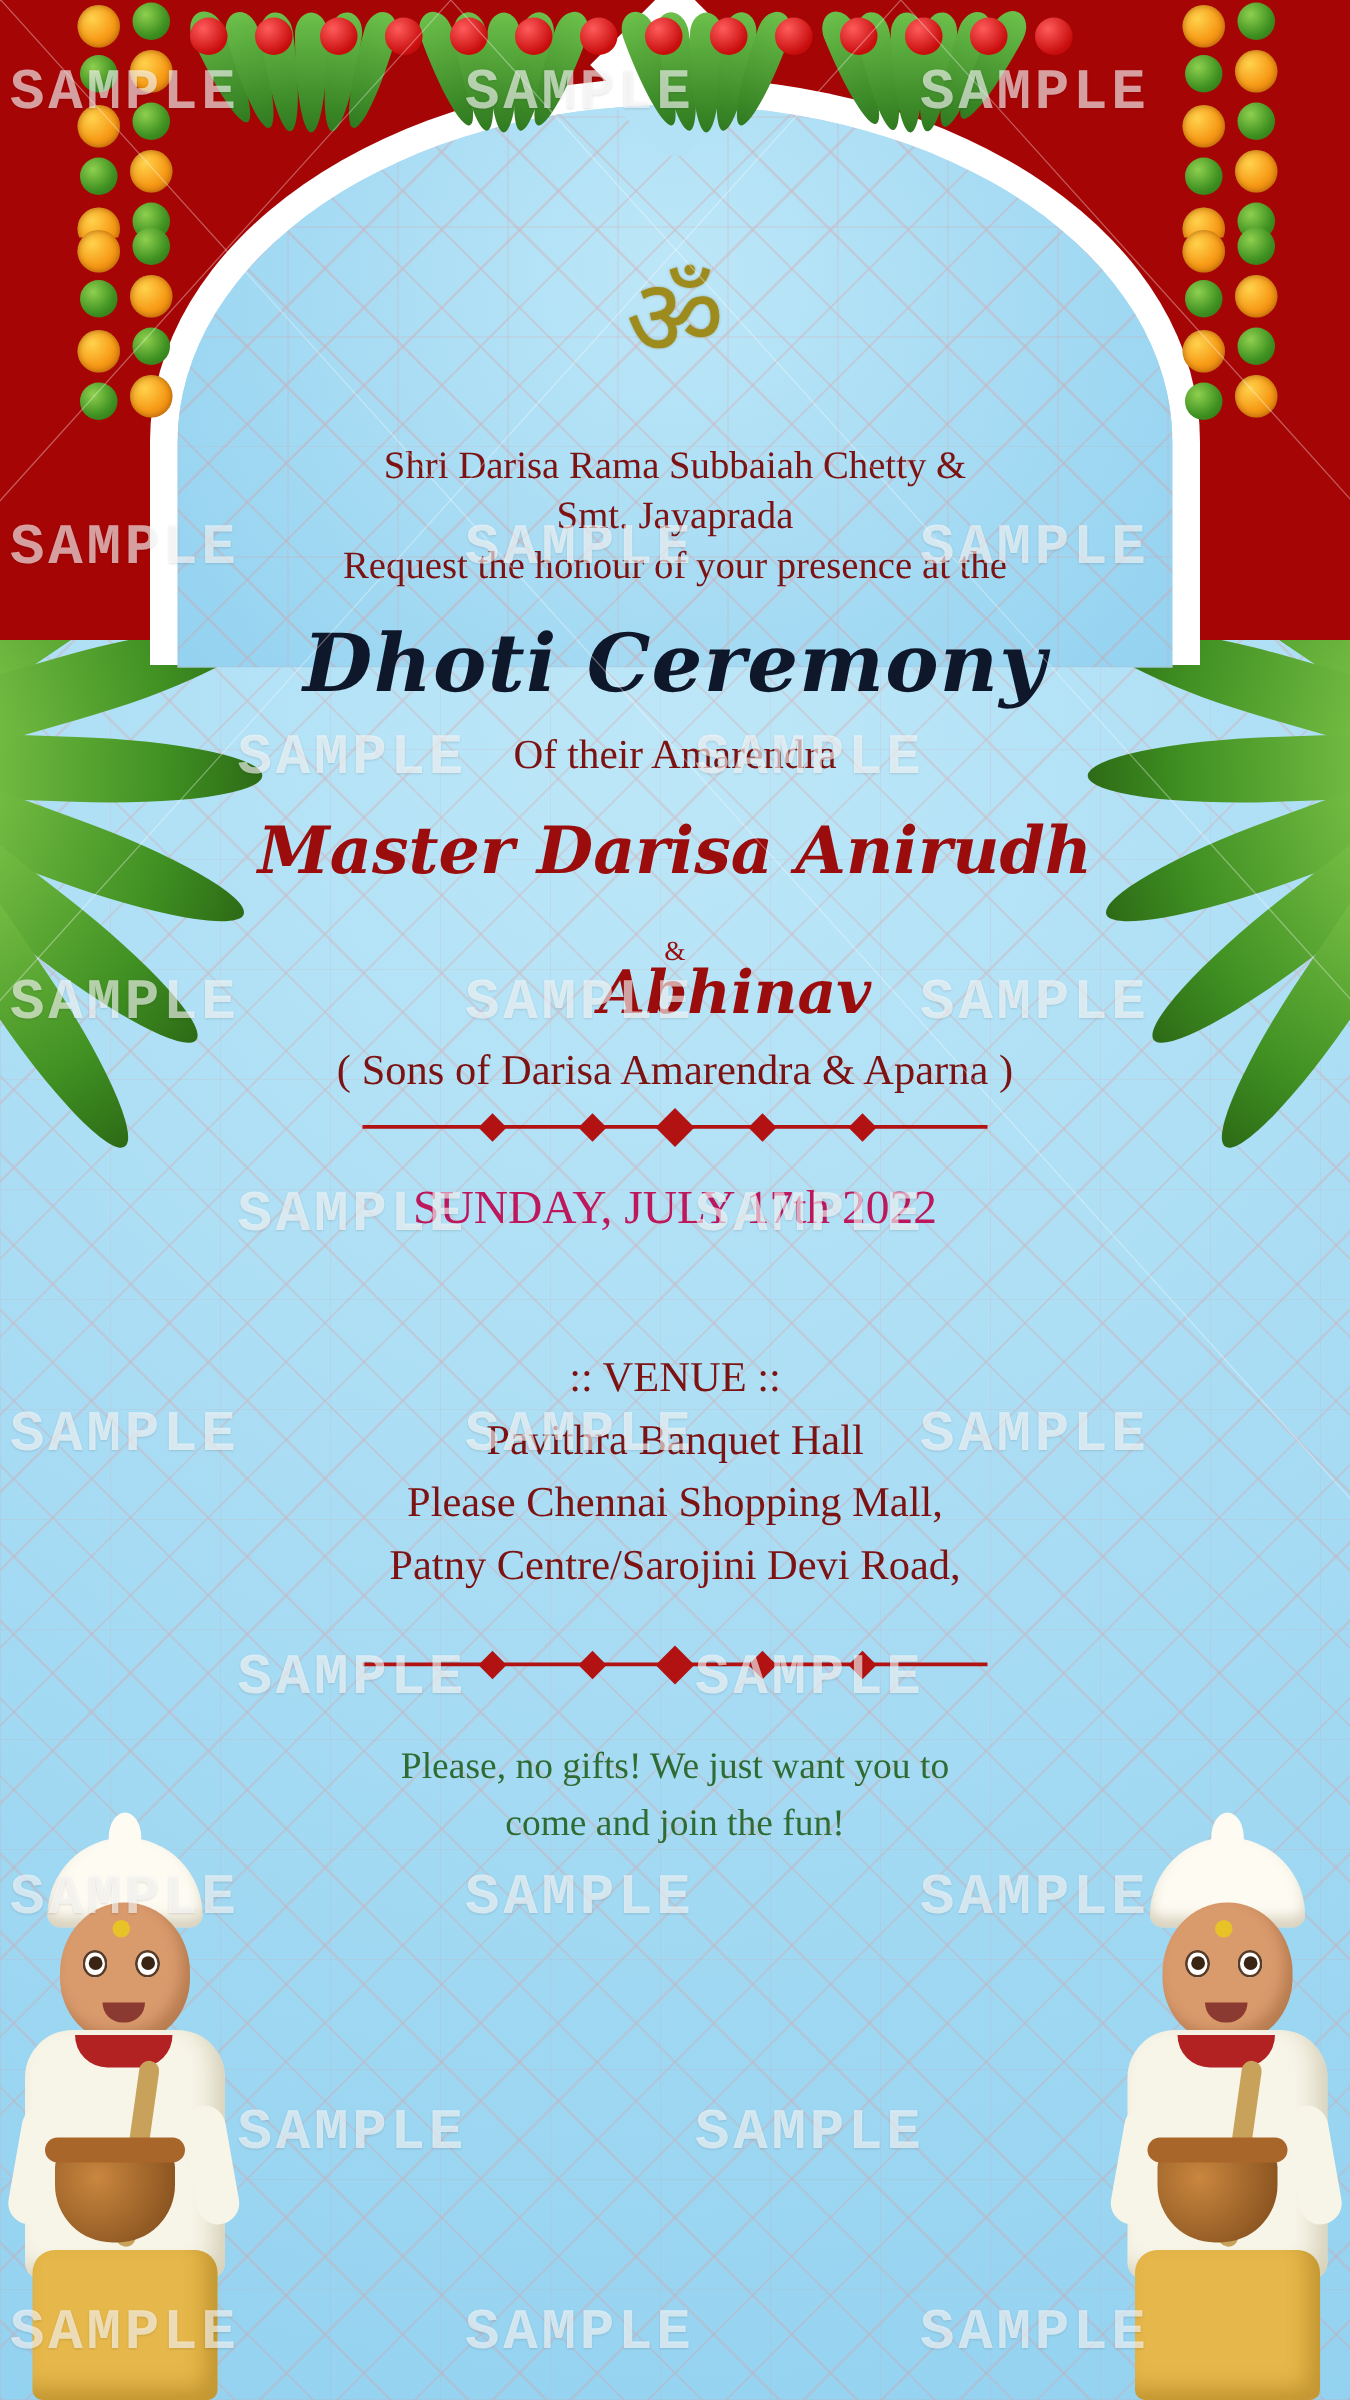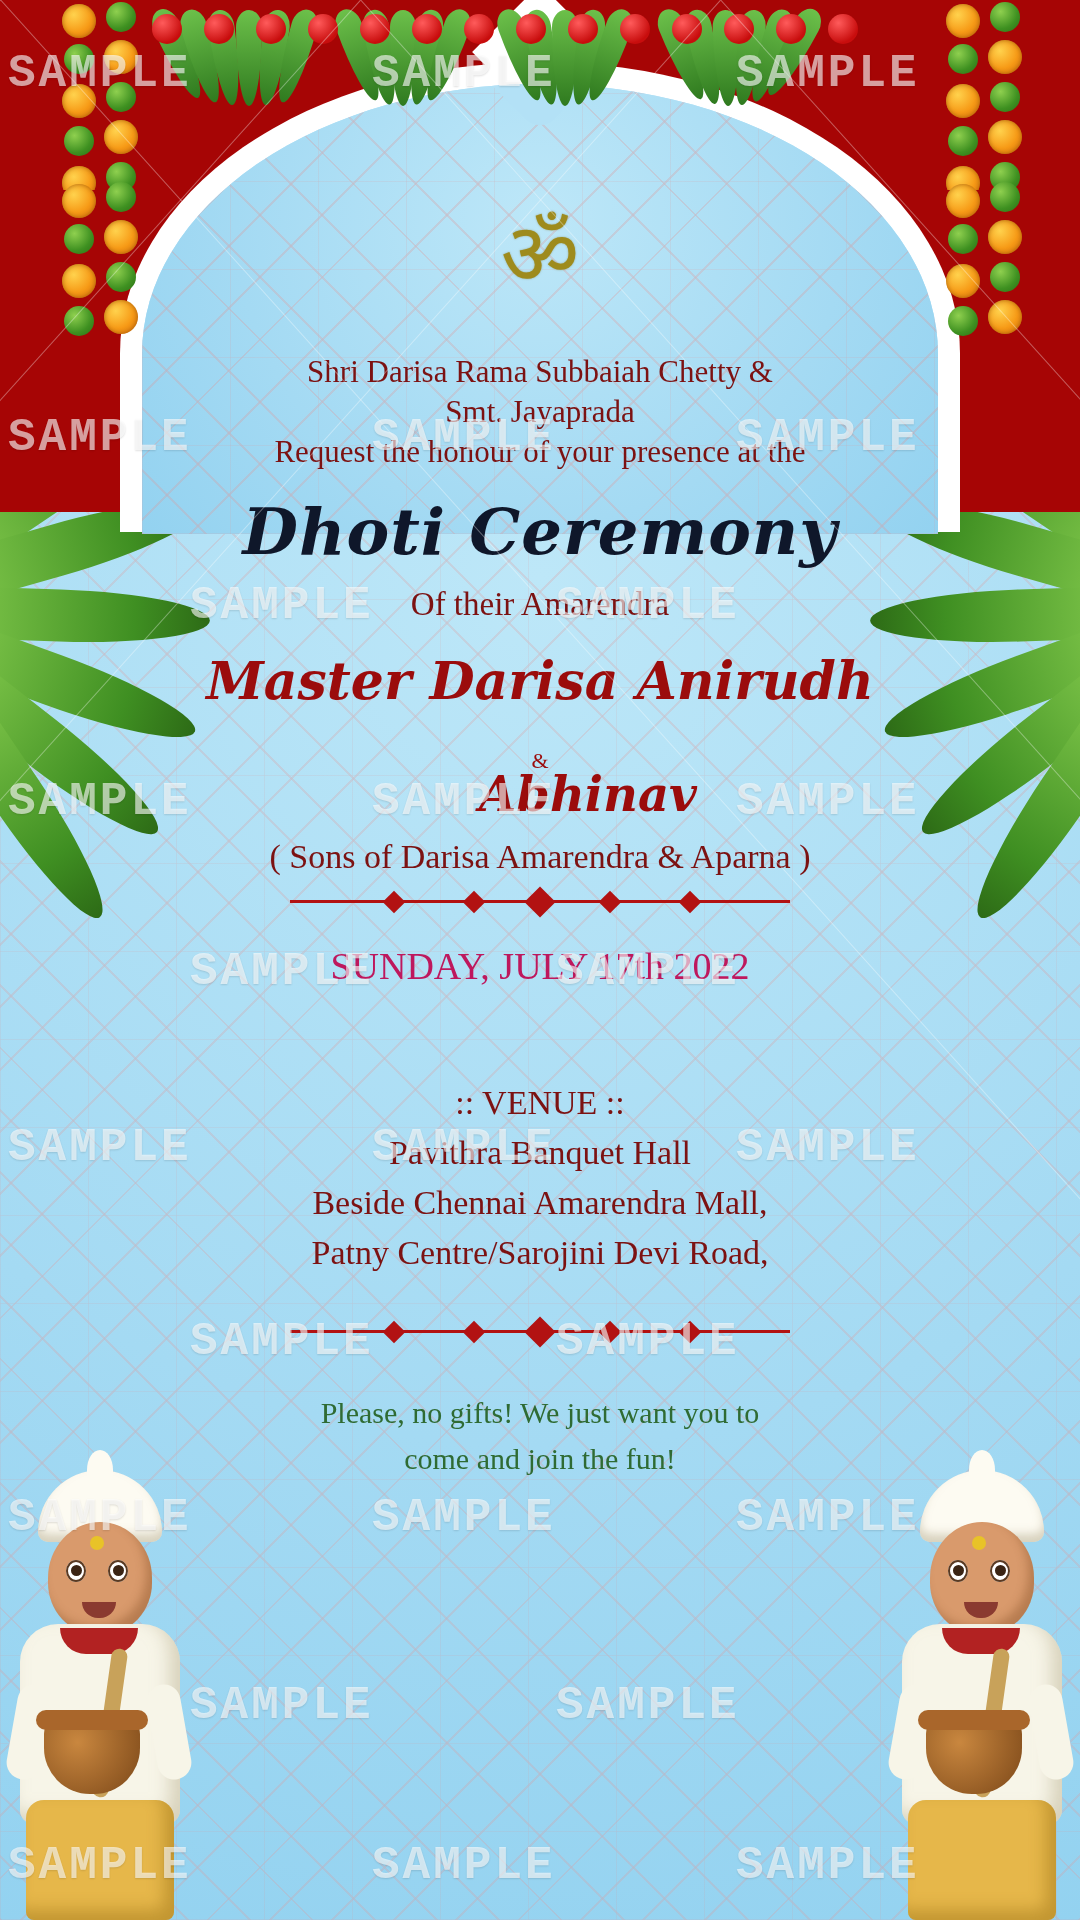--- a/index.html
+++ b/index.html
@@ -572,21 +572,21 @@
     <div class="dia" style="left:392px;"></div>
   </div>
 
   <div class="block date">
     <div>SUNDAY, JULY 17th 2022</div>
   </div>
 
   <div class="block venue">
     <div>:: VENUE ::</div>
     <div>Pavithra Banquet Hall</div>
-    <div>Beside Chennai Amarendra Mall,</div>
+    <div>Please Chennai Shopping Mall,</div>
     <div>Patny Centre/Sarojini Devi Road,</div>
   </div>
 
   <div class="divider" style="top:1320px;">
     <div class="line"></div>
     <div class="dia big" style="left:239px;"></div>
     <div class="dia" style="left:176px;"></div>
     <div class="dia" style="left:312px;"></div>
     <div class="dia" style="left:96px;"></div>
     <div class="dia" style="left:392px;"></div>

